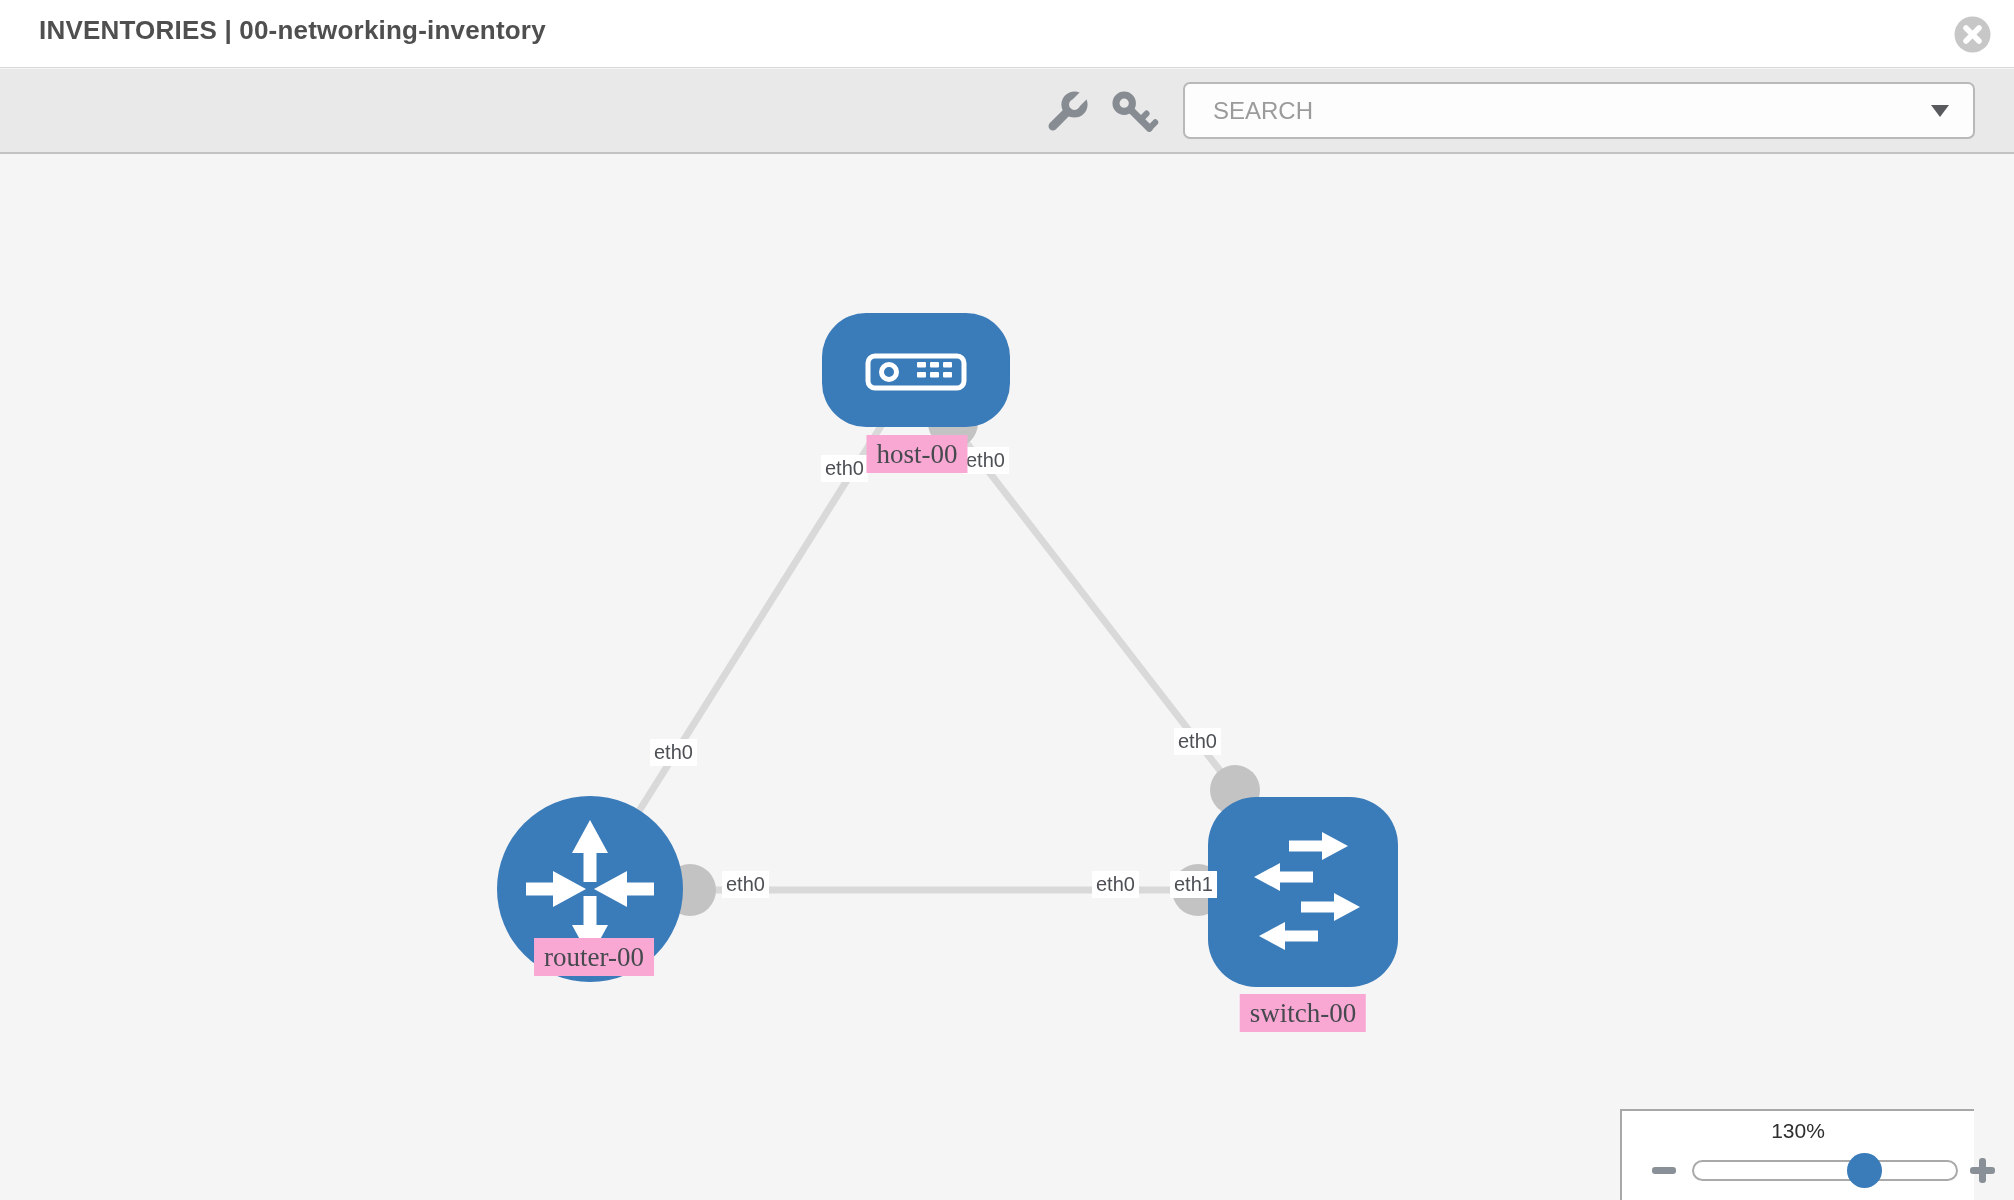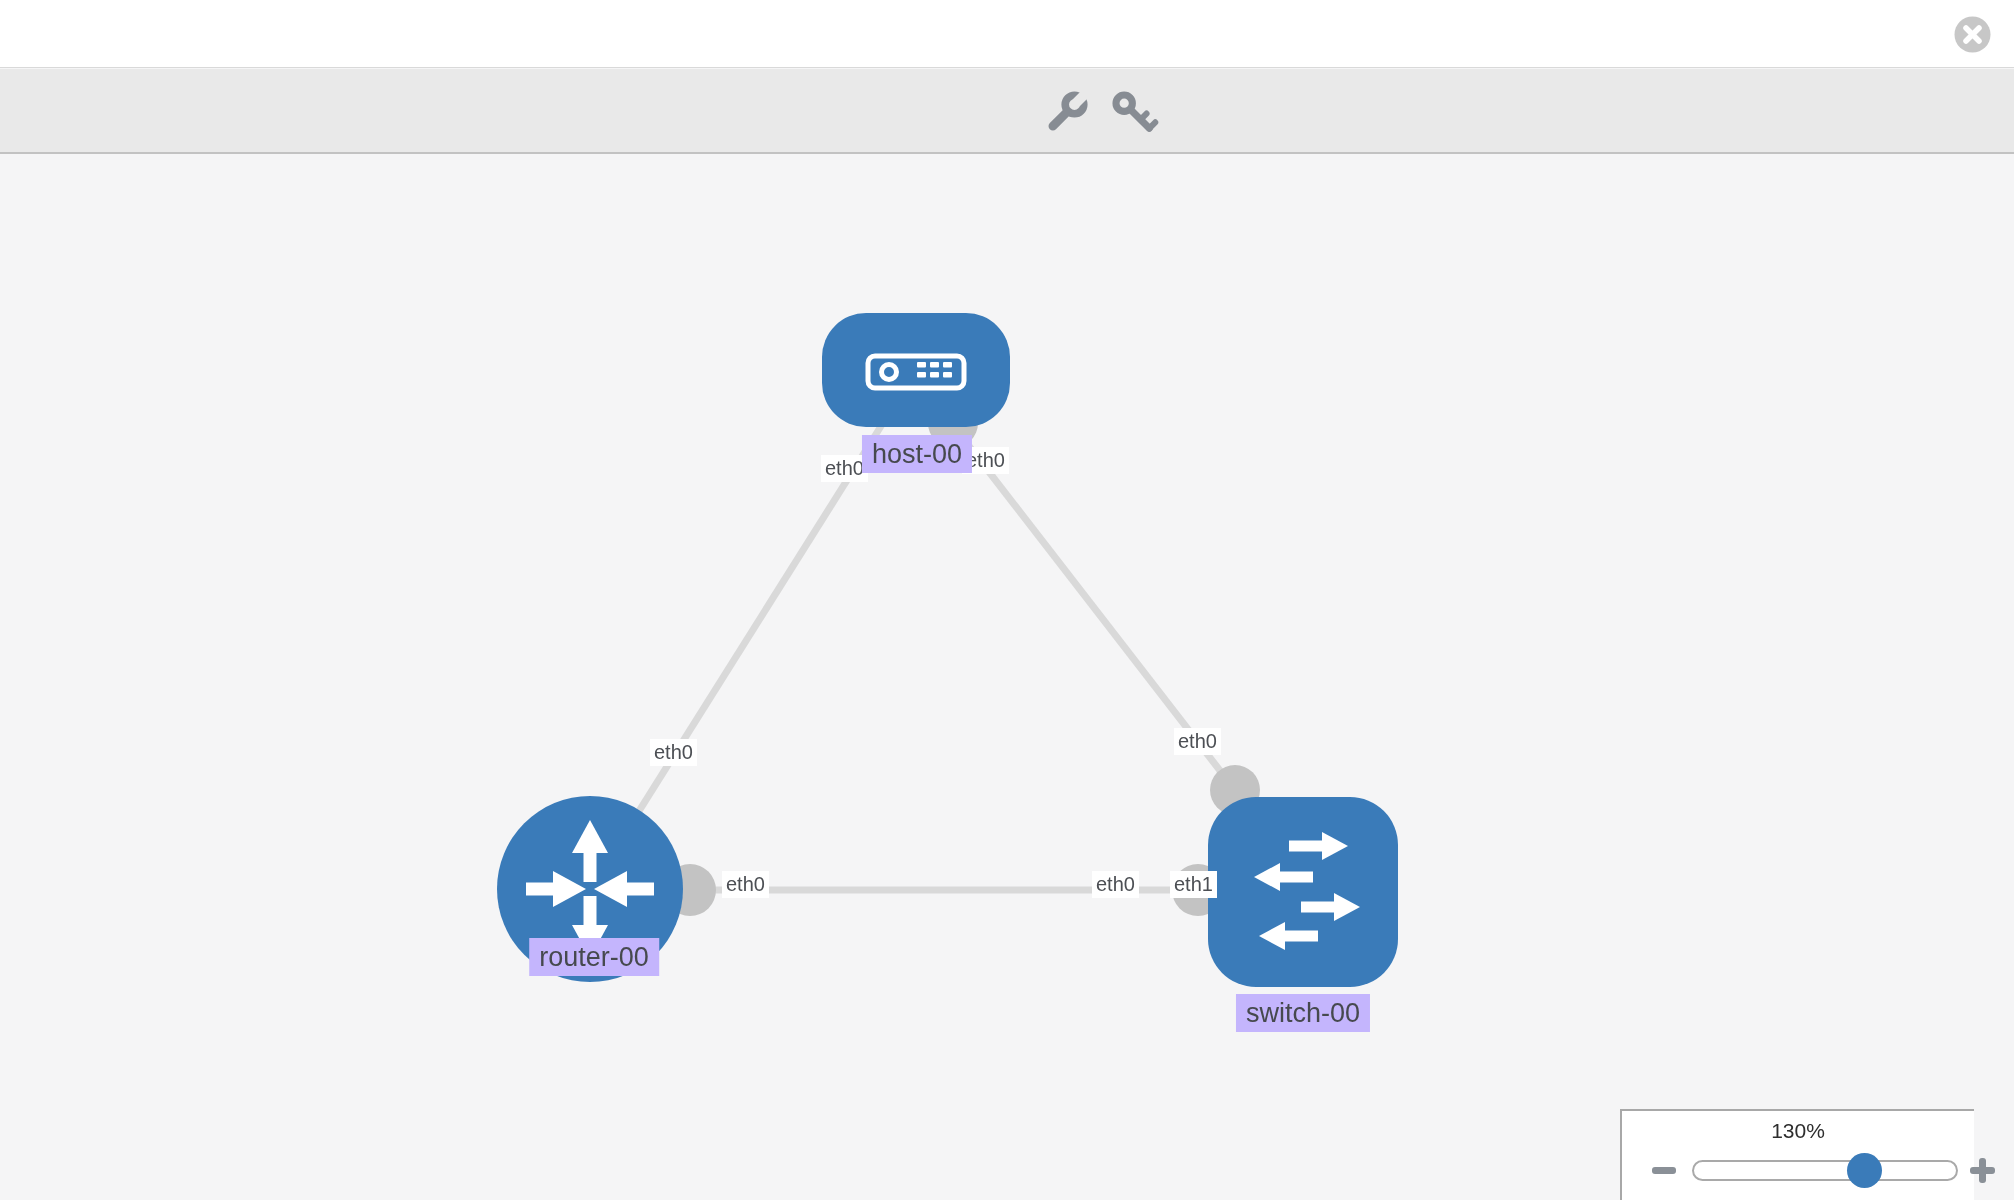--- a/index.html
+++ b/index.html
@@ -51,23 +51,23 @@
   
   .graph-svg { position:absolute; left:0; top:0; z-index:1; }
   
   .chip {
     position:absolute; z-index:2; background:#ffffff;
     font-size:20px; color:#4c4f54; line-height:27px;
     padding:0 4px; white-space:nowrap;
   }
   .chip.front { z-index:3; }
   .node-label {
-    position:absolute; z-index:4; background:#c4b5fd;
+    position:absolute; z-index:4; background:#f9a8d4;
     font-size:27px; color:#46494e; line-height:38px;
-    padding:0 10px; white-space:nowrap; transform:translateX(-50%);
+    padding:0 10px; white-space:nowrap; transform:translateX(-50%);font-family:Liberation Serif, serif;
   }
   
   .zoom-panel {
     position:absolute; left:1620px; top:1109px; width:354px; height:118px;
     background:#ffffff; border-left:2px solid #a8a8a8; border-top:2px solid #a8a8a8;
     z-index:10;
   }
   .zoom-level {
     position:absolute; left:0; top:8px; width:100%; text-align:center;
     font-size:21px; color:#2e2e2e;
@@ -159,20 +159,21 @@
 <div class="chip" style="left:1174px; top:728px;">eth0</div>
 <div class="chip" style="left:722px; top:871px;">eth0</div>
 <div class="chip" style="left:1092px; top:871px;">eth0</div>
 <div class="chip front" style="left:1170px; top:871px;text-align:right;">eth1</div>
 
 <div class="node-label" style="left:917px; top:435px;">host-00</div>
 <div class="node-label" style="left:594px; top:938px;">router-00</div>
 <div class="node-label" style="left:1303px; top:994px;">switch-00</div>
 
 <div class="header">
+  <div class="title">INVENTORIES | 00-networking-inventory</div>
   <div class="close-btn">
     <svg width="37" height="37" viewBox="0 0 37 37">
       <circle cx="18.5" cy="18.5" r="18" fill="#c7c7c7"></circle>
       <line x1="12" y1="12" x2="25" y2="25" stroke="#ffffff" stroke-width="5.5" stroke-linecap="round"></line>
       <line x1="25" y1="12" x2="12" y2="25" stroke="#ffffff" stroke-width="5.5" stroke-linecap="round"></line>
     </svg>
   </div>
 </div>
 
 <div class="toolbar">
@@ -189,20 +190,24 @@
 
   <div class="tool-icon tool-key">
     <svg width="48" height="48" viewBox="0 0 44 44" style="overflow:visible">
       <circle cx="13" cy="13" r="7.5" fill="none" stroke="#878c93" stroke-width="6.5"></circle>
       <line x1="19" y1="19" x2="36" y2="36" stroke="#878c93" stroke-width="6.5" stroke-linecap="round"></line>
       <line x1="28" y1="28" x2="33.5" y2="22.5" stroke="#878c93" stroke-width="5.5" stroke-linecap="round"></line>
       <line x1="36" y1="36" x2="41.5" y2="30.5" stroke="#878c93" stroke-width="5.5" stroke-linecap="round"></line>
     </svg>
   </div>
 
+  <div class="dropdown dd-search">
+    <span class="dd-label">SEARCH</span>
+    <span class="caret"></span>
+  </div>
 </div>
 
 <div class="zoom-panel">
   <div class="zoom-level">130%</div>
   <div class="zoom-minus"></div>
   <div class="zoom-track"></div>
   <div class="zoom-thumb"></div>
   <div class="zoom-plus">
     <div class="h"></div>
     <div class="v"></div>

